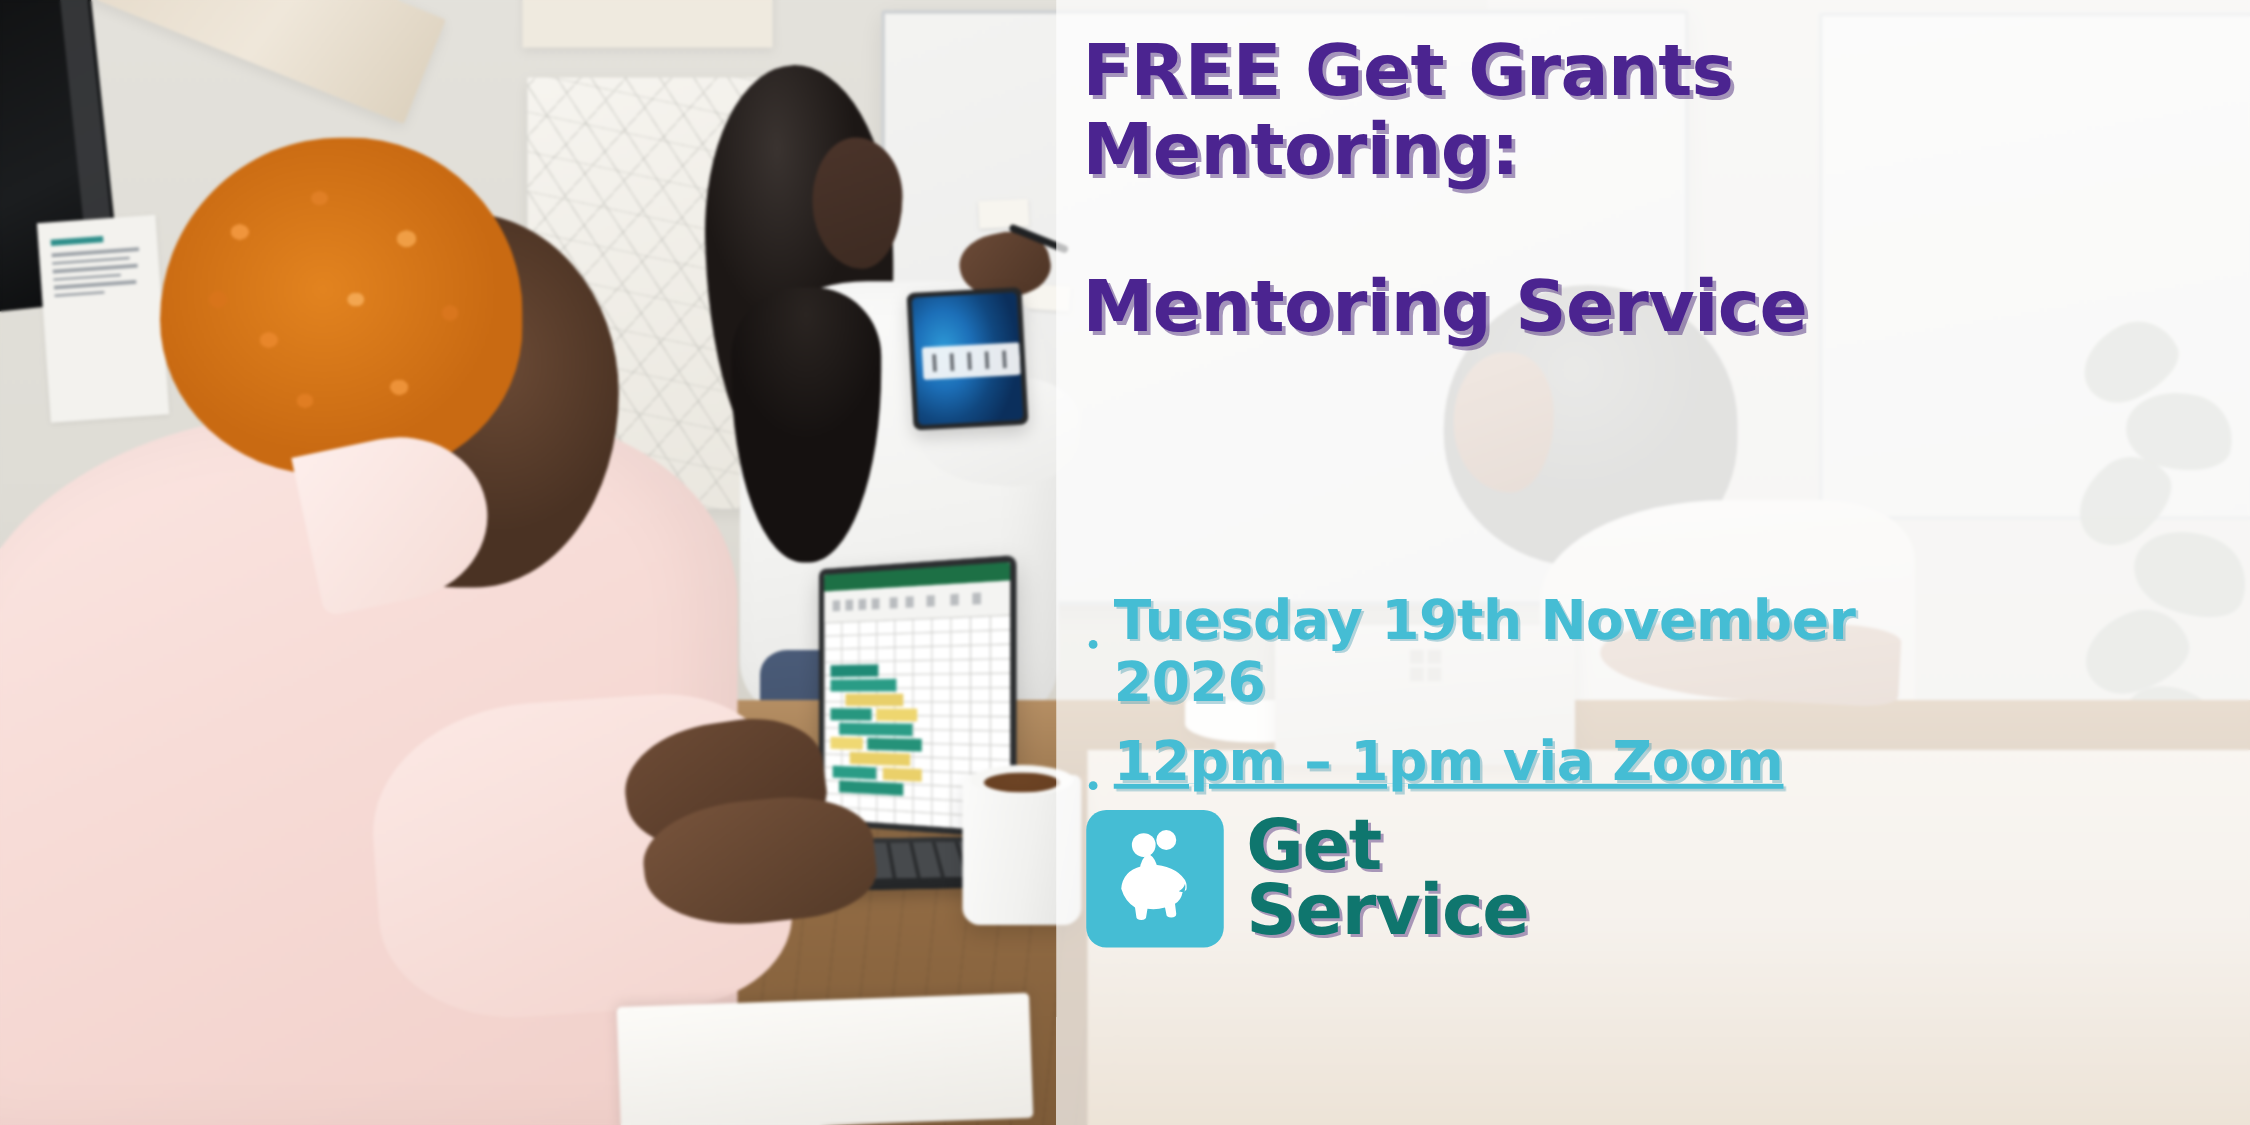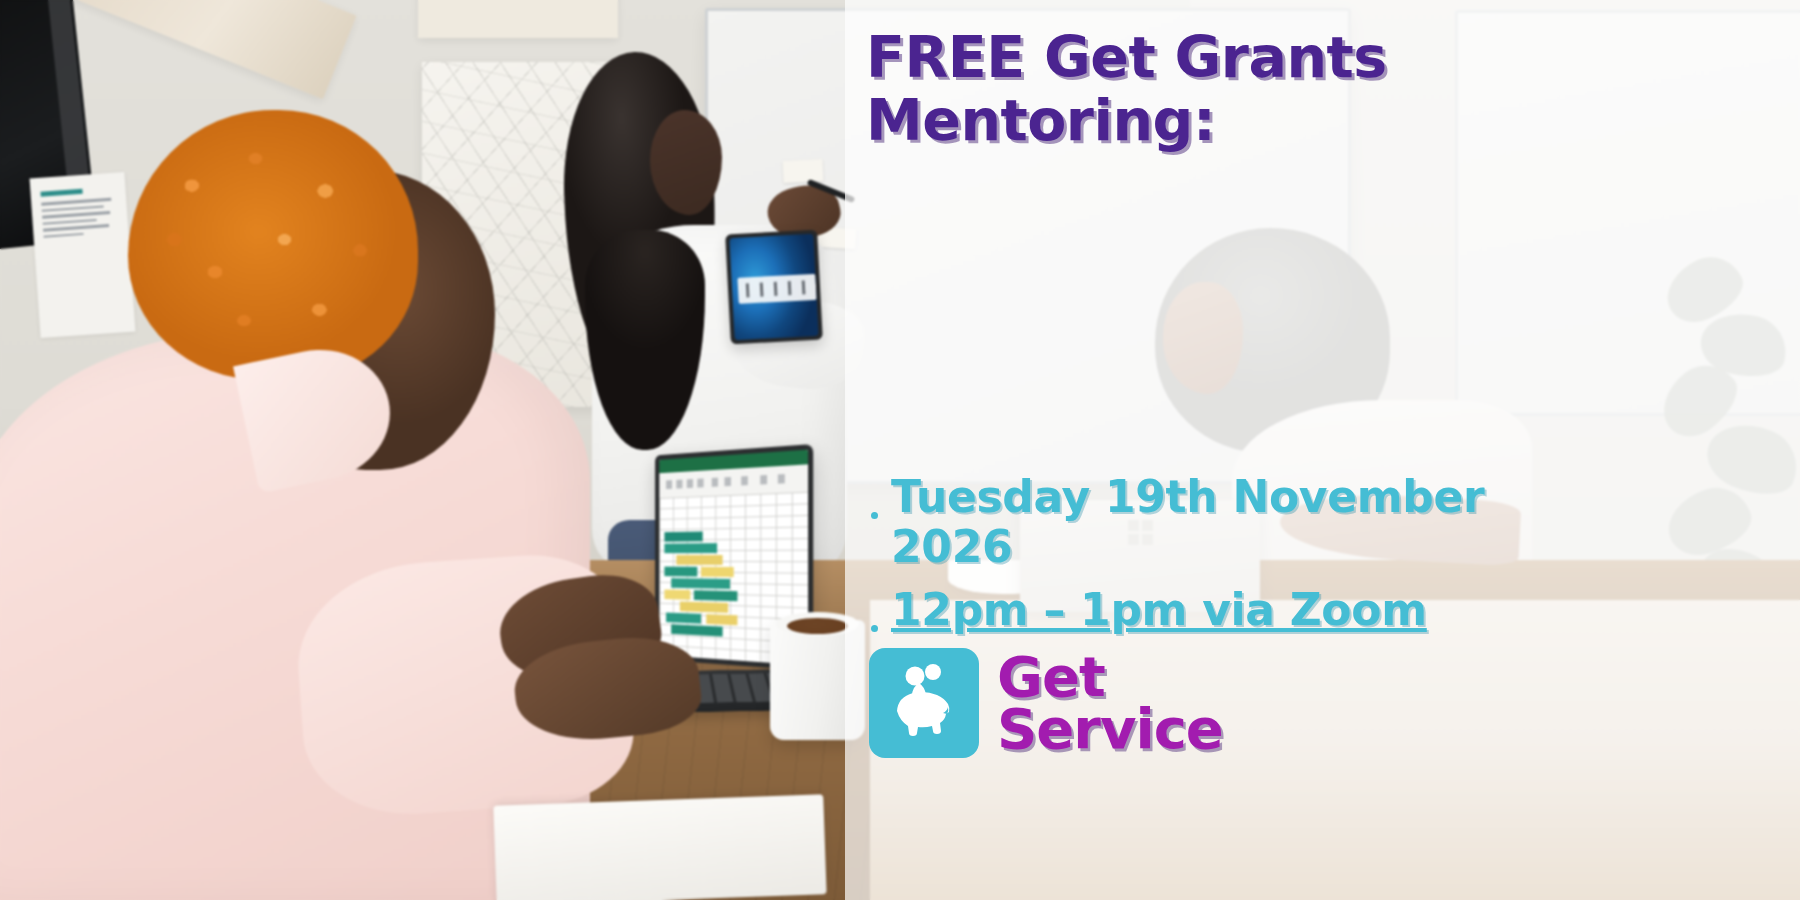--- a/index.html
+++ b/index.html
@@ -420,21 +420,21 @@
     position:relative; flex:0 0 auto;
     display:flex; align-items:center; justify-content:center;
   }
   .logo-mark svg { display:block; }
   .logo-word {
     font-family: "DejaVu Sans", sans-serif;
     font-weight:bold;
     font-size:56px;
     line-height:0.93;
     letter-spacing:-1px;
-    color:#a21caf;
+    color:#0f766e;
     text-shadow: 2.5px 2.5px 0 rgba(60,25,110,.42);
   }
 </style>
 </head>
 <body>
 
 <div id="stage">
 
   <div class="photo">
     <div class="wall"></div>
@@ -567,20 +567,21 @@
     <div class="photo-blur"></div>
   </div>
 
   <div class="panel">
     <div class="panel-inner">
 
       <h1 class="headline">
         <span>FREE Get Grants</span><br>
         <span>Mentoring:</span><br>
         <br>
+        <span>Mentoring Service</span>
       </h1>
 
       <ul class="bullets">
         <li class="bullet">
           <span class="bullet-dot"></span>
           <span>Tuesday 19th November 2026</span>
         </li>
         <li class="bullet">
           <span class="bullet-dot"></span>
           <span>12pm –  1pm via Zoom</span>

